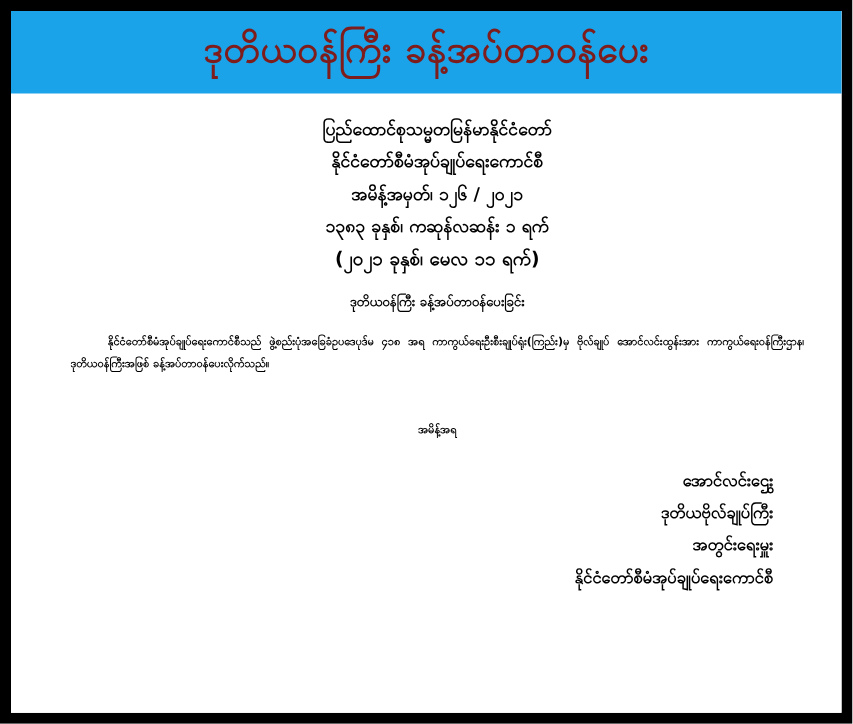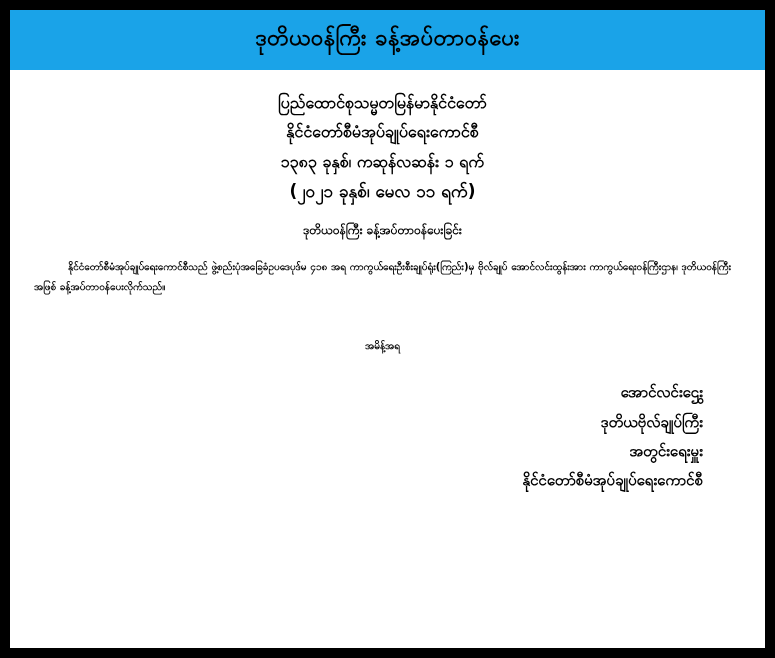--- a/index.html
+++ b/index.html
@@ -30,29 +30,29 @@
     padding: 0;
   }
   .banner {
     background: #1aa3e8;
     width: 100%;
     box-sizing: border-box;
     padding: 14px 10px 18px 10px;
     text-align: center;
   }
   .banner-title {
-    color: #000000;
-    font-size: 22px;
+    color: #7f1d1d;
+    font-size: 34px;
     font-weight: bold;
     line-height: 1.25;
     letter-spacing: 0.5px;
     white-space: nowrap;
   }
   .body-area {
-    padding: 18px 34px 10px 24px;
+    padding: 18px 34px 10px 54px;
     color: #000000;
   }
   .center-block {
     text-align: center;
   }
   .head-line {
     font-size: 16px;
     font-weight: bold;
     line-height: 1.85;
   }
@@ -99,20 +99,21 @@
 
     <div class="banner">
       <div class="banner-title">ဒုတိယဝန်ကြီး ခန့်အပ်တာဝန်ပေး</div>
     </div>
 
     <div class="body-area">
 
       <div class="center-block">
         <div class="head-line">ပြည်ထောင်စုသမ္မတမြန်မာနိုင်ငံတော်</div>
         <div class="head-line">နိုင်ငံတော်စီမံအုပ်ချုပ်ရေးကောင်စီ</div>
+        <div class="head-line">အမိန့်အမှတ်၊ ၁၂၆ / ၂၀၂၁</div>
         <div class="head-line">၁၃၈၃ ခုနှစ်၊ ကဆုန်လဆန်း ၁ ရက်</div>
         <div class="head-line small">(၂၀၂၁ ခုနှစ်၊ မေလ ၁၁ ရက်)</div>
         <div class="subject">ဒုတိယဝန်ကြီး ခန့်အပ်တာဝန်ပေးခြင်း</div>
       </div>
 
       <div class="para">နိုင်ငံတော်စီမံအုပ်ချုပ်ရေးကောင်စီသည် ဖွဲ့စည်းပုံအခြေခံဥပဒေပုဒ်မ ၄၁၈ အရ ကာကွယ်ရေးဦးစီးချုပ်ရုံး(ကြည်း)မှ ဗိုလ်ချုပ် အောင်လင်းထွန်းအား ကာကွယ်ရေးဝန်ကြီးဌာန၊ ဒုတိယဝန်ကြီးအဖြစ် ခန့်အပ်တာဝန်ပေးလိုက်သည်။</div>
 
       <div class="order-word">အမိန့်အရ</div>
 
       <div class="signature">

